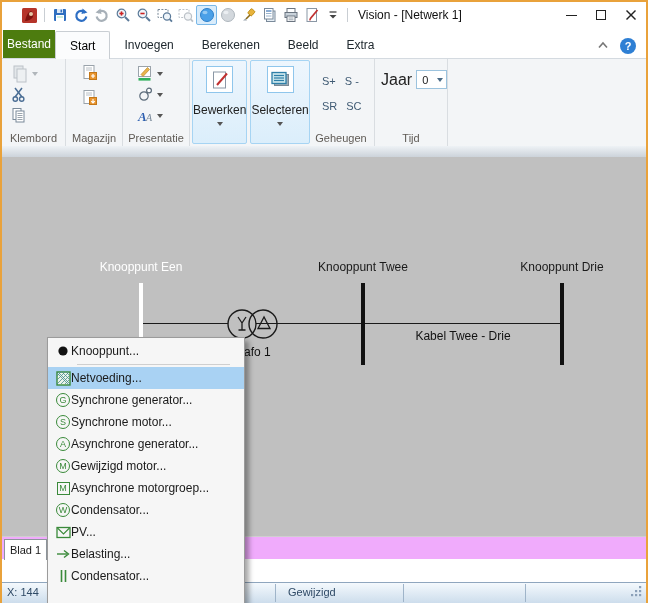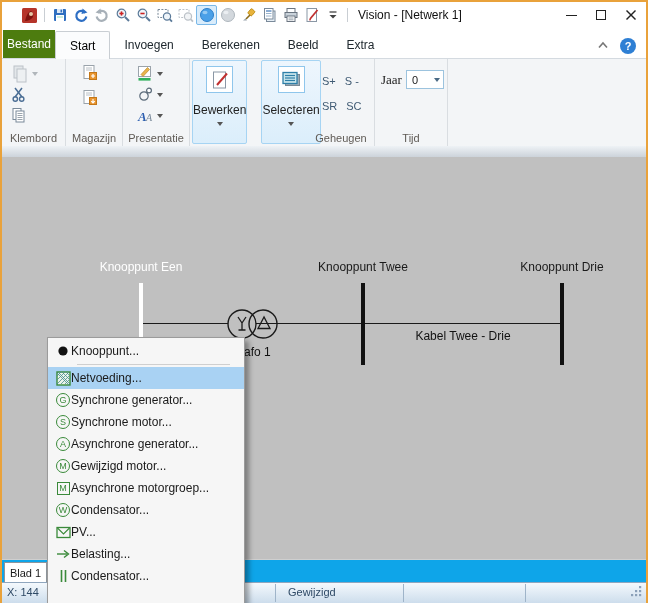--- a/index.html
+++ b/index.html
@@ -35,57 +35,57 @@
 
   
   .ribbon { position:absolute; top:57px; left:0; right:0; height:87px; background:#F3F5F7;
             display:flex; }
   .rgroup { position:relative; border-right:1px solid #d9dde1; height:100%; padding-top:4px; }
   .rgroup-label { position:absolute; bottom:2px; left:0; right:0; text-align:center;
                   font-size:11px; color:#5F5A55; }
   .g-klembord { width:64px; }
   .g-magazijn { width:57px; }
   .g-presentatie { width:67px; }
-  .g-bigbtns { width:118px; display:flex; gap:14px; padding:1px 2px 0 2px; border-right:none; }
+  .g-bigbtns { width:118px; display:flex; gap:3px; padding:1px 2px 0 2px; border-right:none; }
   .g-geheugen { width:67px; }
   .g-tijd { width:73px; }
   .icon-row { display:flex; align-items:center; height:21px; padding-left:9px; gap:3px; }
   .dd { width:0; height:0; border-left:3.5px solid transparent; border-right:3.5px solid transparent;
         border-top:4px solid #555; }
   .dd-gray { border-top-color:#b0b6bb; }
   .bigbtn { flex:1; height:84px; border:1px solid #A6D4F3;
             background:linear-gradient(#eef6fd,#dbeefb); border-radius:2px;
             display:flex; flex-direction:column; align-items:center; }
   .bigbtn .iconbox { width:27px; height:27px; margin-top:5px; background:#fff;
                      border:1px solid #8FC6EC; display:flex; align-items:center; justify-content:center; }
   .bigbtn .blabel { margin-top:10px; font-size:12px; color:#222; }
   .bigbtn .dd { margin-top:5px; }
   .gh-grid { margin:12px 0 0 14px; display:flex; flex-direction:column; gap:13px; }
   .gh-row { display:flex; gap:9px; }
   .gh-btn { font-size:11px; color:#3F5A73; white-space:pre; }
   .tijd-row { display:flex; align-items:center; margin:7px 0 0 6px; gap:4px; }
-  .jaar-label { font-size:13px; color:#222;font-family:Liberation Serif, serif; }
+  .jaar-label { font-size:16px; color:#222; }
   .jaar-combo { width:38px; height:19px; background:#fff; border:1px solid #9CC3DE;
                 display:flex; align-items:center; padding-left:5px; font-size:11px; }
   .jaar-combo .dd { margin-left:auto; margin-right:3px; border-top-color:#4a6a85; }
 
   .ribbon-strip { position:absolute; top:144px; left:0; right:0; height:11px;
                   background:linear-gradient(#eef2f6,#ccd3da); }
 
   
   .canvas { position:absolute; top:155px; left:0; right:0; height:402px; background:#C0C0C0; }
   .node-label { position:absolute; font-size:12px; white-space:nowrap; transform:translateX(-50%); }
   .node-label.sel { color:#fff; }
   .busbar { position:absolute; width:4px; height:82px; top:126px; background:#111; }
   .busbar.sel { background:#fff; }
   .hline { position:absolute; top:166px; left:139px; width:421px; height:1.4px; background:#1a1a1a; }
   .canv-text { position:absolute; font-size:12px; color:#111; white-space:nowrap; transform:translateX(-50%); }
 
   
-  .sheetrow { position:absolute; top:557px; left:0; right:0; height:23px; background:#0ea5e9;
+  .sheetrow { position:absolute; top:534px; left:0; right:0; height:23px; background:#f0abfc;
               border-top:1px solid #cfcfcf; }
   .sheet-tab { position:absolute; left:2px; top:2px; width:43px; height:21px; background:#fff;
                border:1px solid #8E959C; border-bottom:none; font-size:11px;
                display:flex; align-items:center; justify-content:center; }
   .statusbar { position:absolute; top:580px; left:0; right:0; height:21px;
                background:linear-gradient(#f4f9fd,#cdddec); border-top:1px solid #8FA6BE; }
   .sb-text { position:absolute; top:3px; font-size:11px; color:#2F4A66; }
   .sb-sep { position:absolute; top:1px; bottom:1px; width:1px; background:#9FB4C9; }
   .sb-grip { position:absolute; right:3px; bottom:2px; }
 

